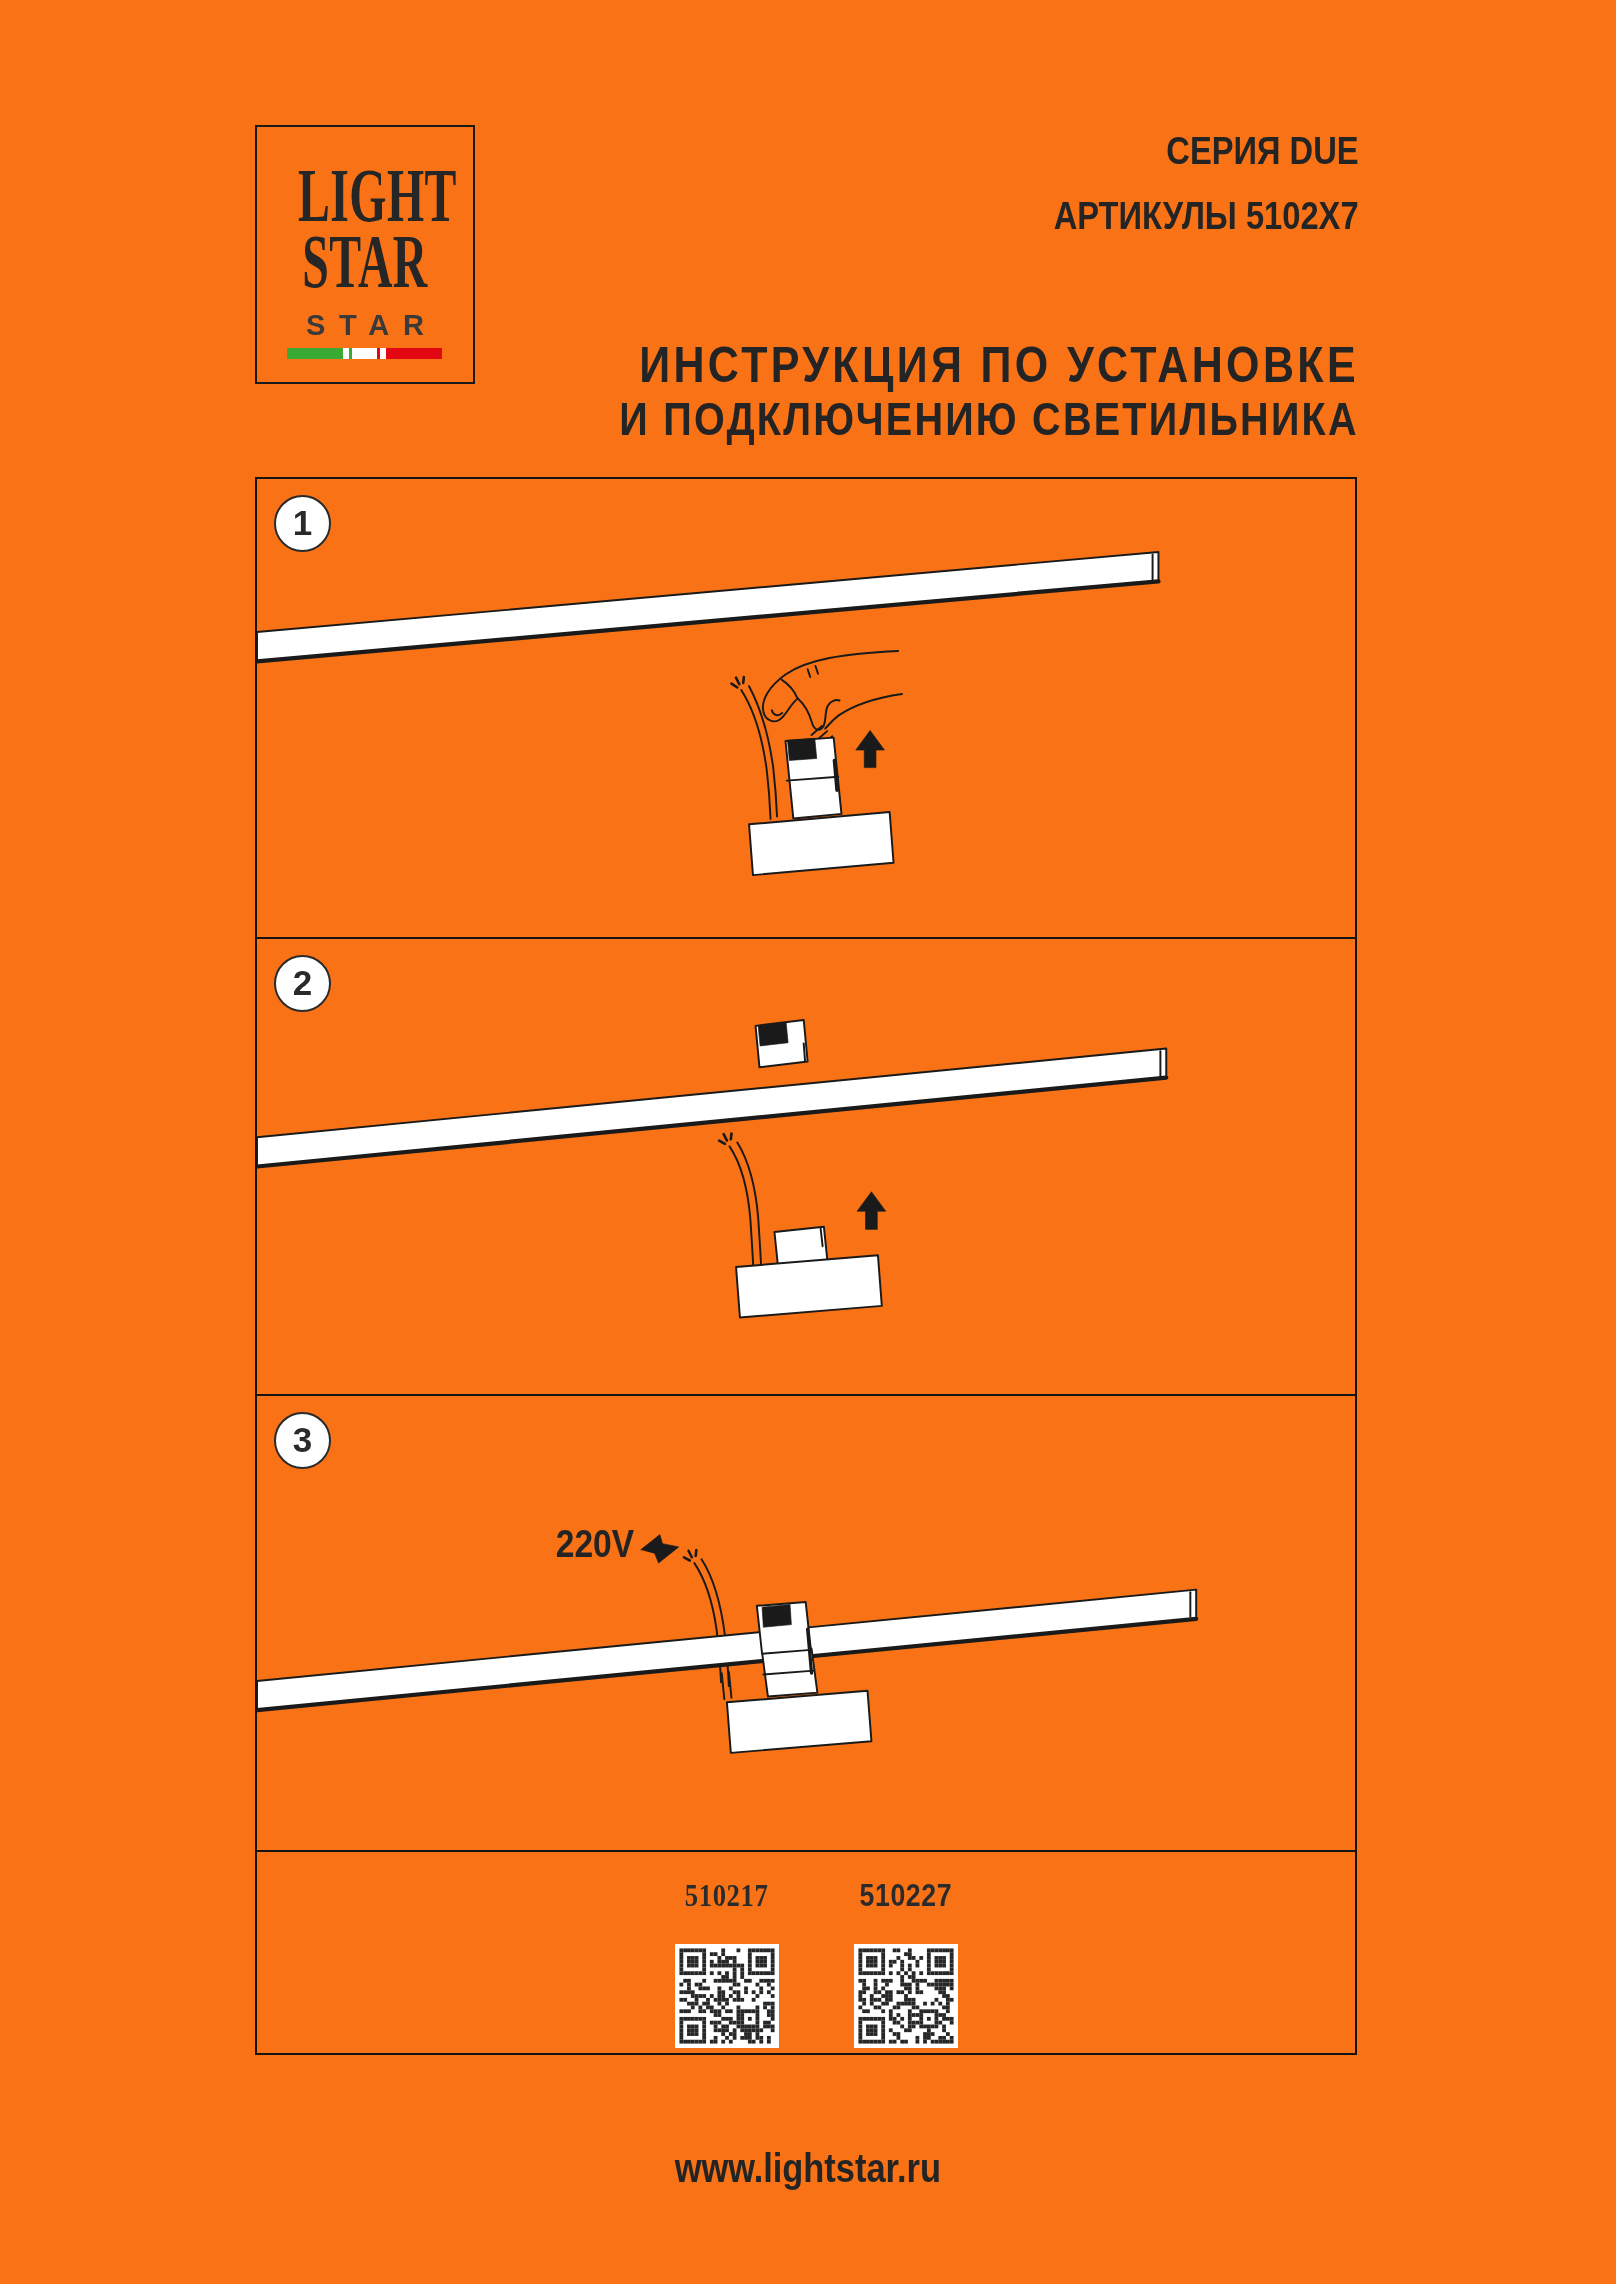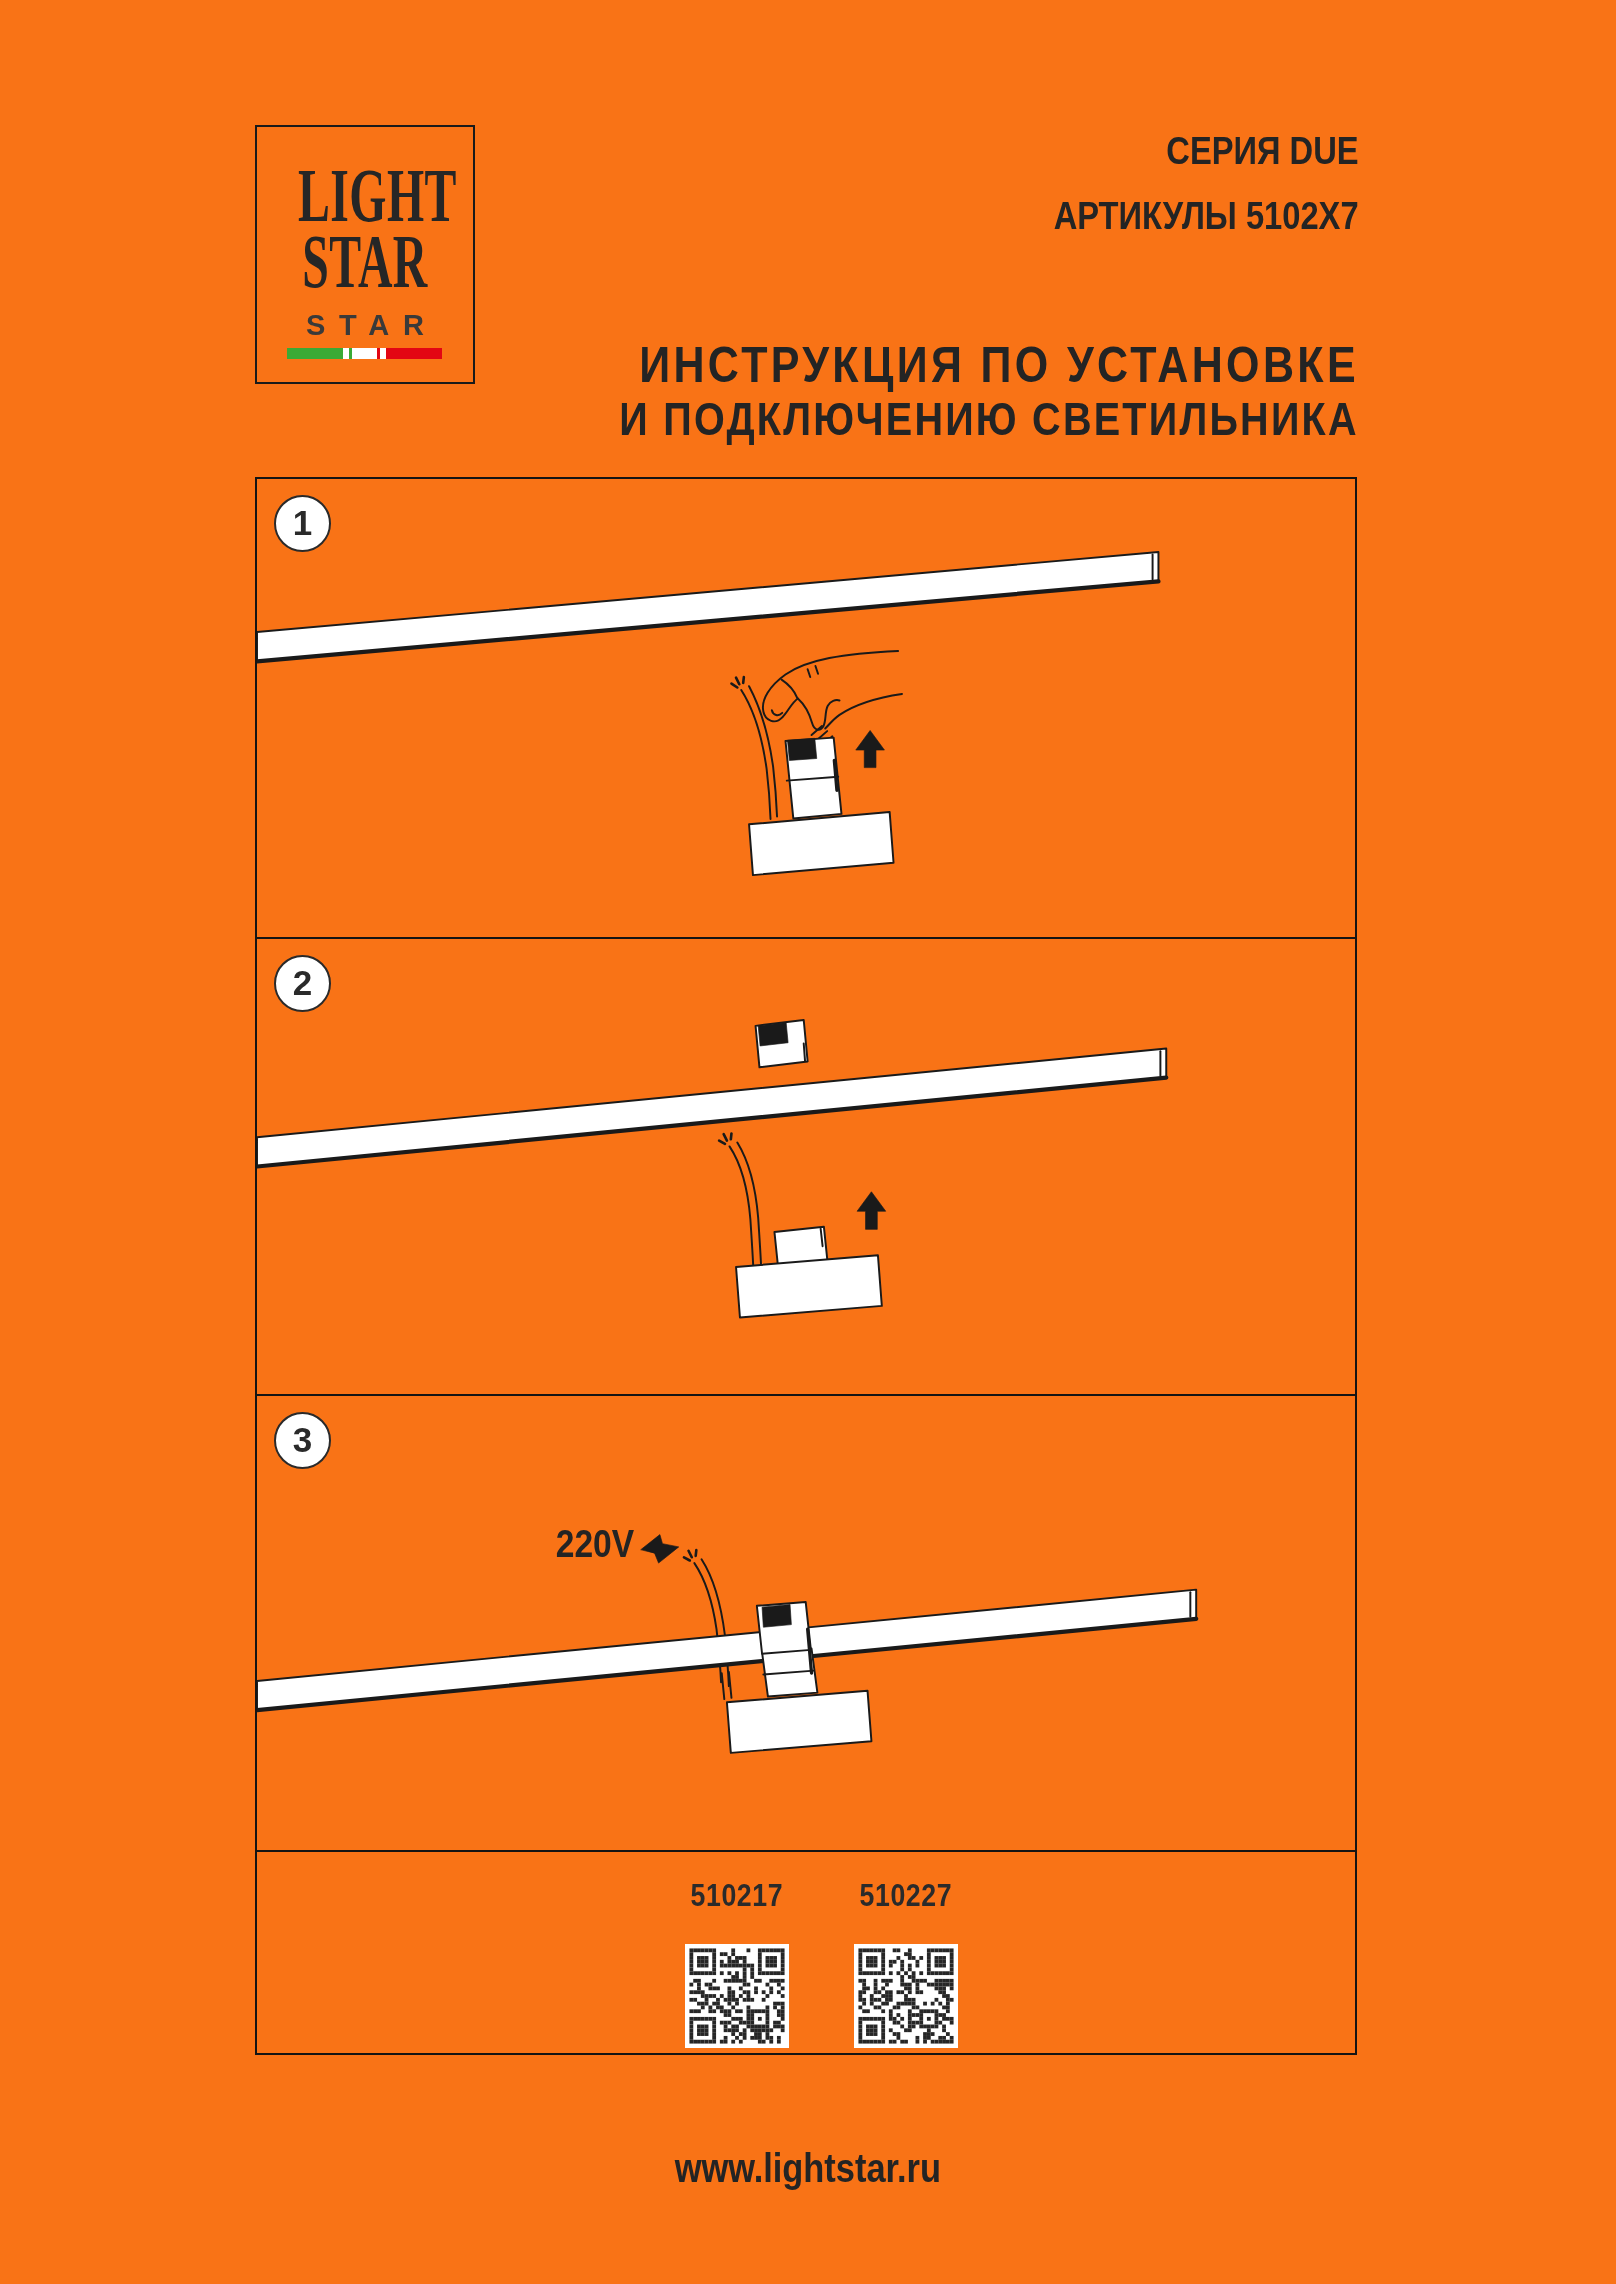--- a/index.html
+++ b/index.html
@@ -46,21 +46,21 @@
   .art .blk{fill:#1a1a1a;stroke:#1a1a1a;stroke-width:1;}
   .art .thick{stroke-width:6.5;}
   .art .mid{stroke-width:5;}
   .art .fray{stroke-width:4;}
 
   .v220{position:absolute;left:208px;top:126px;width:169px;text-align:right;
         font-size:39px;font-weight:bold;color:#242424;}
 
   
   .qrblock{position:absolute;top:26px;width:150px;text-align:center;}
-  .qb1{left:405px;} .qb2{left:574px;}
+  .qb1{left:395px;font-family:Liberation Serif, serif;} .qb2{left:574px;}
   .qrlabel{font-size:31px;font-weight:bold;letter-spacing:0.7px;color:#2b2b2b;}
   .qrbox{margin-top:30px;display:inline-block;width:104px;height:104px;}
 
   
   .url{position:absolute;top:2146px;left:0;width:100%;text-align:center;
        font-size:40px;font-weight:bold;color:#242424;}
 </style>
 </head>
 <body>
 

